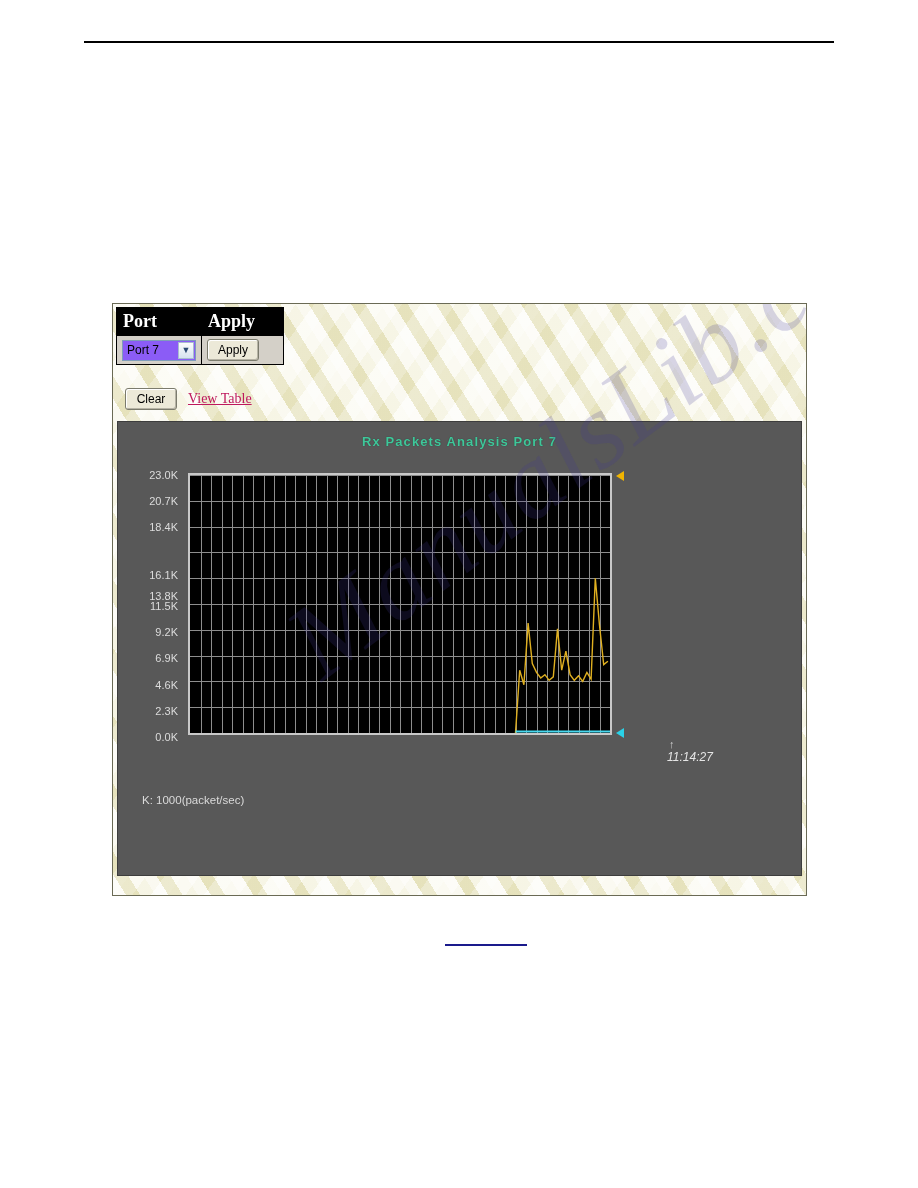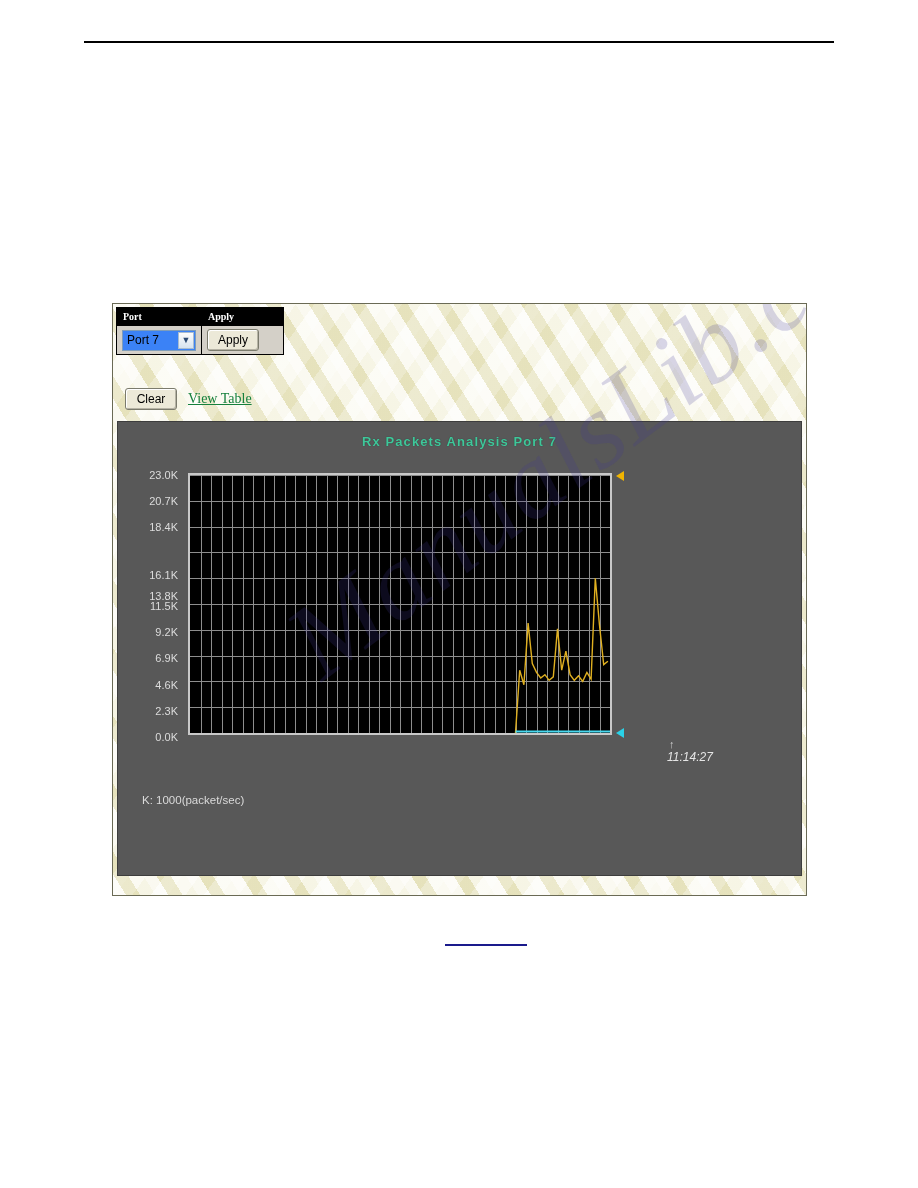--- a/index.html
+++ b/index.html
@@ -63,38 +63,38 @@
     position: absolute;
     left: 3px; top: 3px;
     border-collapse: collapse;
     z-index: 6;
   }
   .form-table th {
     background: #000000;
     color: #ffffff;
     font-family: "Liberation Serif", serif;
     font-weight: bold;
-    font-size: 10px;
+    font-size: 18px;
     text-align: left;
     padding: 3px 7px 3px 6px;
     border: 1px solid #000;
   }
   .form-table th.c1 { width: 76px; }
   .form-table th.c2 { width: 82px; }
   .form-table td {
     background: #d4d0c8;
     padding: 3px 5px;
     border: 1px solid #000;
     border-top: none;
   }
   .xp-select {
     display: inline-flex;
     align-items: center;
     width: 74px; height: 21px;
-    background: #3b82f6;
+    background: #8b5cf6;
     border: 1px solid #7f9db9;
     font-size: 12px;
     color: #000;
     padding-left: 4px;
     position: relative;
     font-family: "Liberation Sans", sans-serif;
   }
   .xp-select .sel-val { flex: 1; }
   .xp-select .sel-arrow {
     width: 16px; height: 17px;
@@ -122,21 +122,21 @@
   
   .action-row {
     position: absolute;
     left: 12px; top: 84px;
     display: flex; align-items: center; gap: 11px;
     z-index: 6;
   }
   .link-viewtable {
     font-family: "Liberation Serif", serif;
     font-size: 14px;
-    color: #15803d;
+    color: #be185d;
     text-decoration: underline;
     cursor: pointer;
   }
 
   
   .chart-shell {
     position: absolute;
     left: 4px; top: 117px;
     width: 685px; height: 455px;
     background: #585858;

